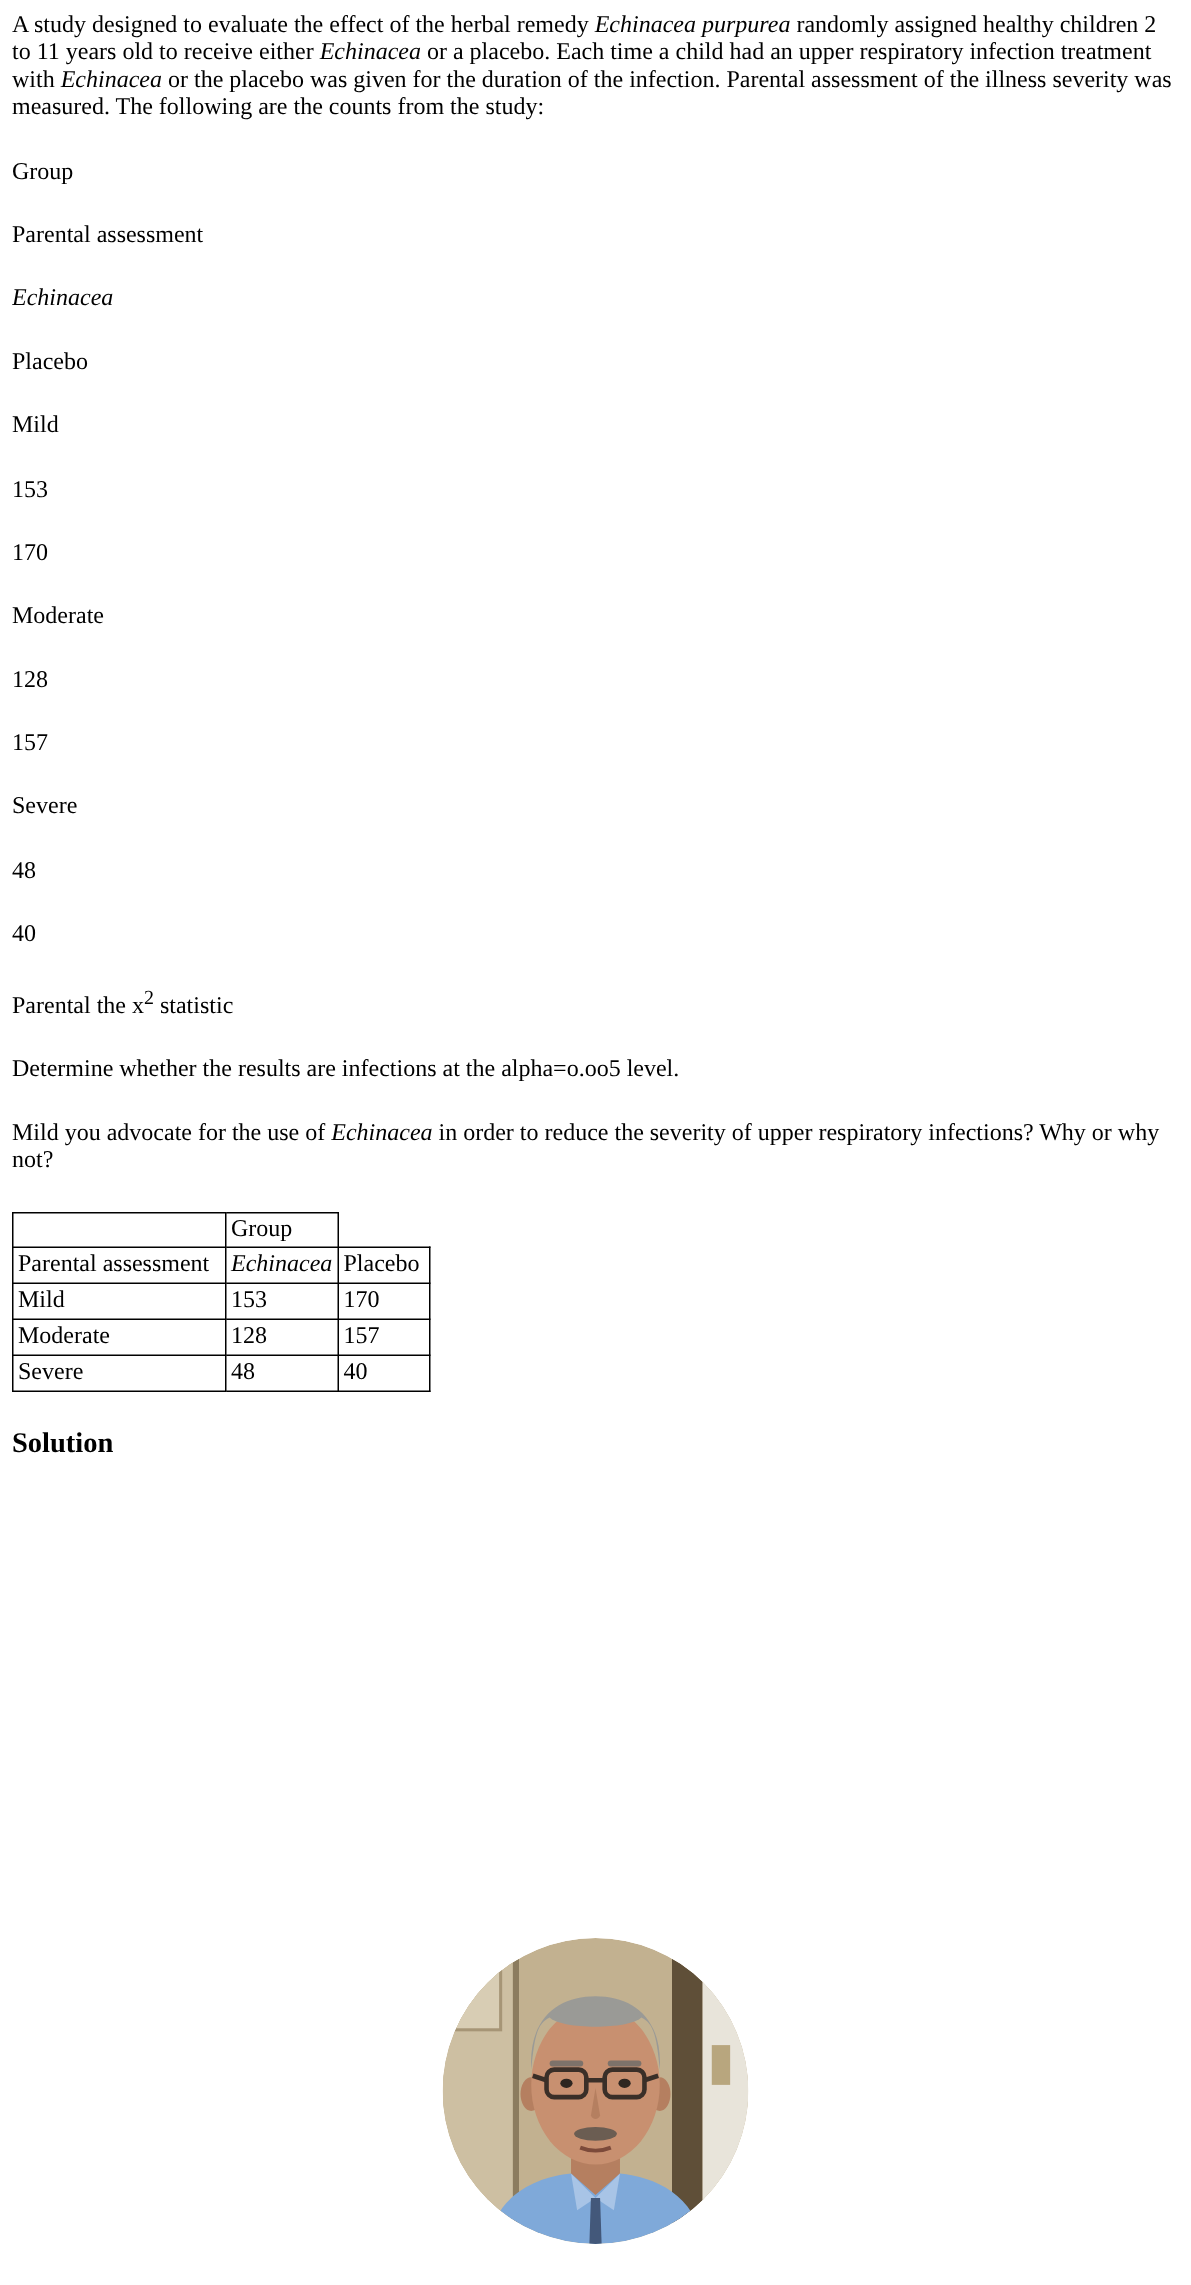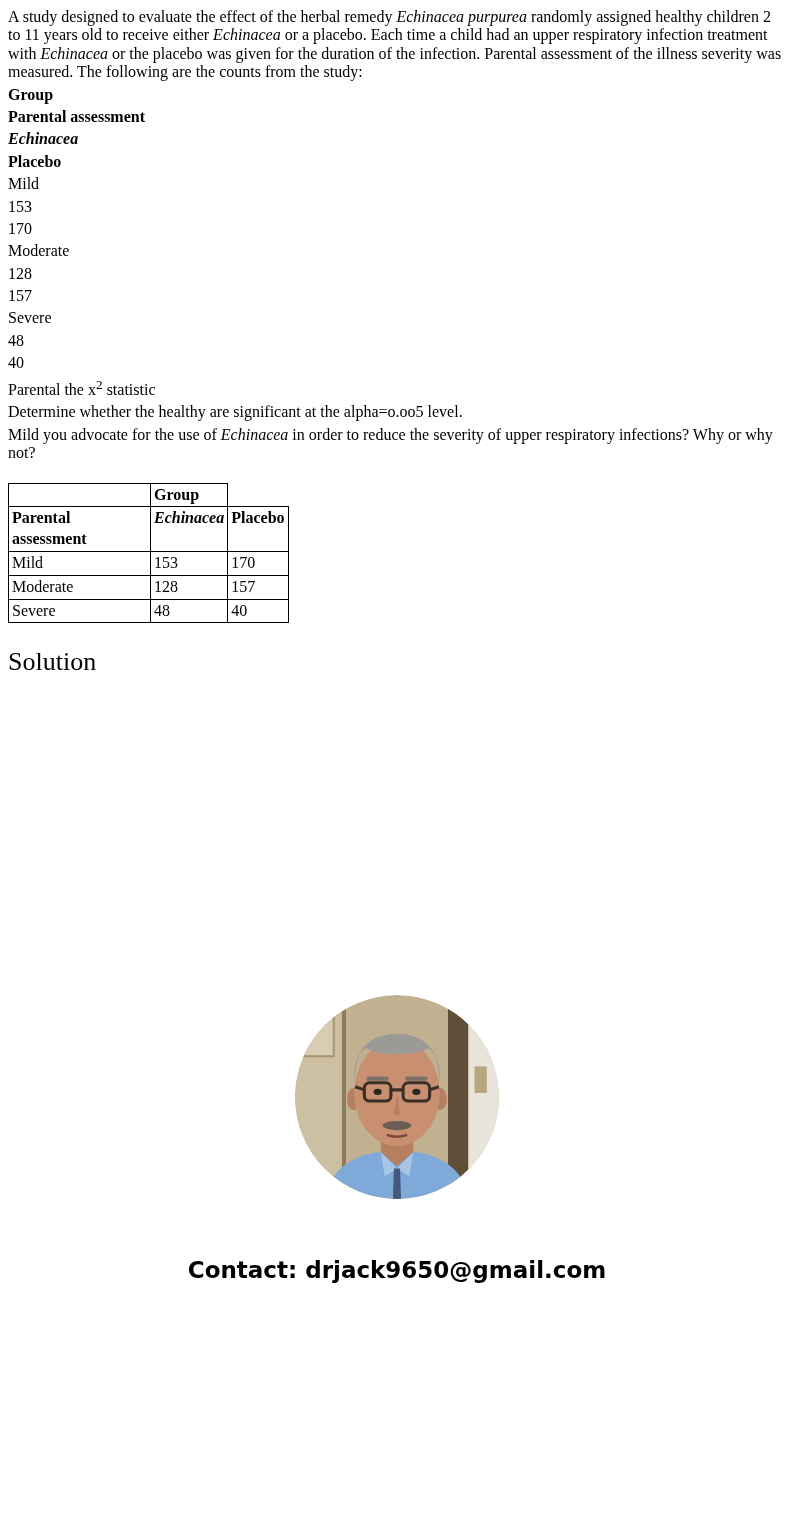--- a/index.html
+++ b/index.html
@@ -4,43 +4,43 @@
 <style>
   * { box-sizing: border-box; }
   html, body { background: #ffffff; }
   body {
     margin: 8px;
     width: 778px;
     color: #000000;
     font-family: "Liberation Serif", serif;
     font-size: 16px;
   }
-  p { margin: 4px 0; line-height: 1.15; }
+  p { margin: 24px 0; line-height: 1.15; }
   p.intro { margin-top: 0; }
-  .b { font-weight: bold; }
+  .b { font-weight: normal; }
   .i { font-style: italic; }
 
   table.counts {
     border-collapse: collapse;
     margin-top: 20px;
   }
   table.counts td {
     border: 1px solid #000;
     padding: 1px 3px;
     vertical-align: top;
     line-height: 1.3;
   }
   table.counts td.noborder { border: none; }
   td.c1 { width: 142px; }
   td.c2 { width: 75px; }
   td.c3 { width: 61px; }
 
   h3.solution {
-    font-size: 26px;
-    font-weight: normal;
+    font-size: 19px;
+    font-weight: bold;
     margin: 24px 0 18px 0;
   }
 
   .avatar-wrap {
     margin-top: 318px;
     text-align: center;
   }
   .avatar {
     width: 204px;
     height: 204px;
@@ -75,21 +75,21 @@
 <p>170</p>
 <p>Moderate</p>
 <p>128</p>
 <p>157</p>
 <p>Severe</p>
 <p>48</p>
 <p>40</p>
 
 <p><span>Parental the x</span><sup>2</sup><span> statistic</span></p>
 
-<p>Determine whether the healthy are significant at the alpha=o.oo5 level.</p>
+<p>Determine whether the results are infections at the alpha=o.oo5 level.</p>
 
 <p><span>Mild you advocate for the use of </span><span class="i">Echinacea</span><span> in order to reduce the severity of upper respiratory infections? Why or why not?</span></p>
 
 <table class="counts">
   <tbody>
       <tr>
     <td class="c1"></td>
     <td class="c2 b">Group</td>
     <td class="c3 noborder"></td>
   </tr>

